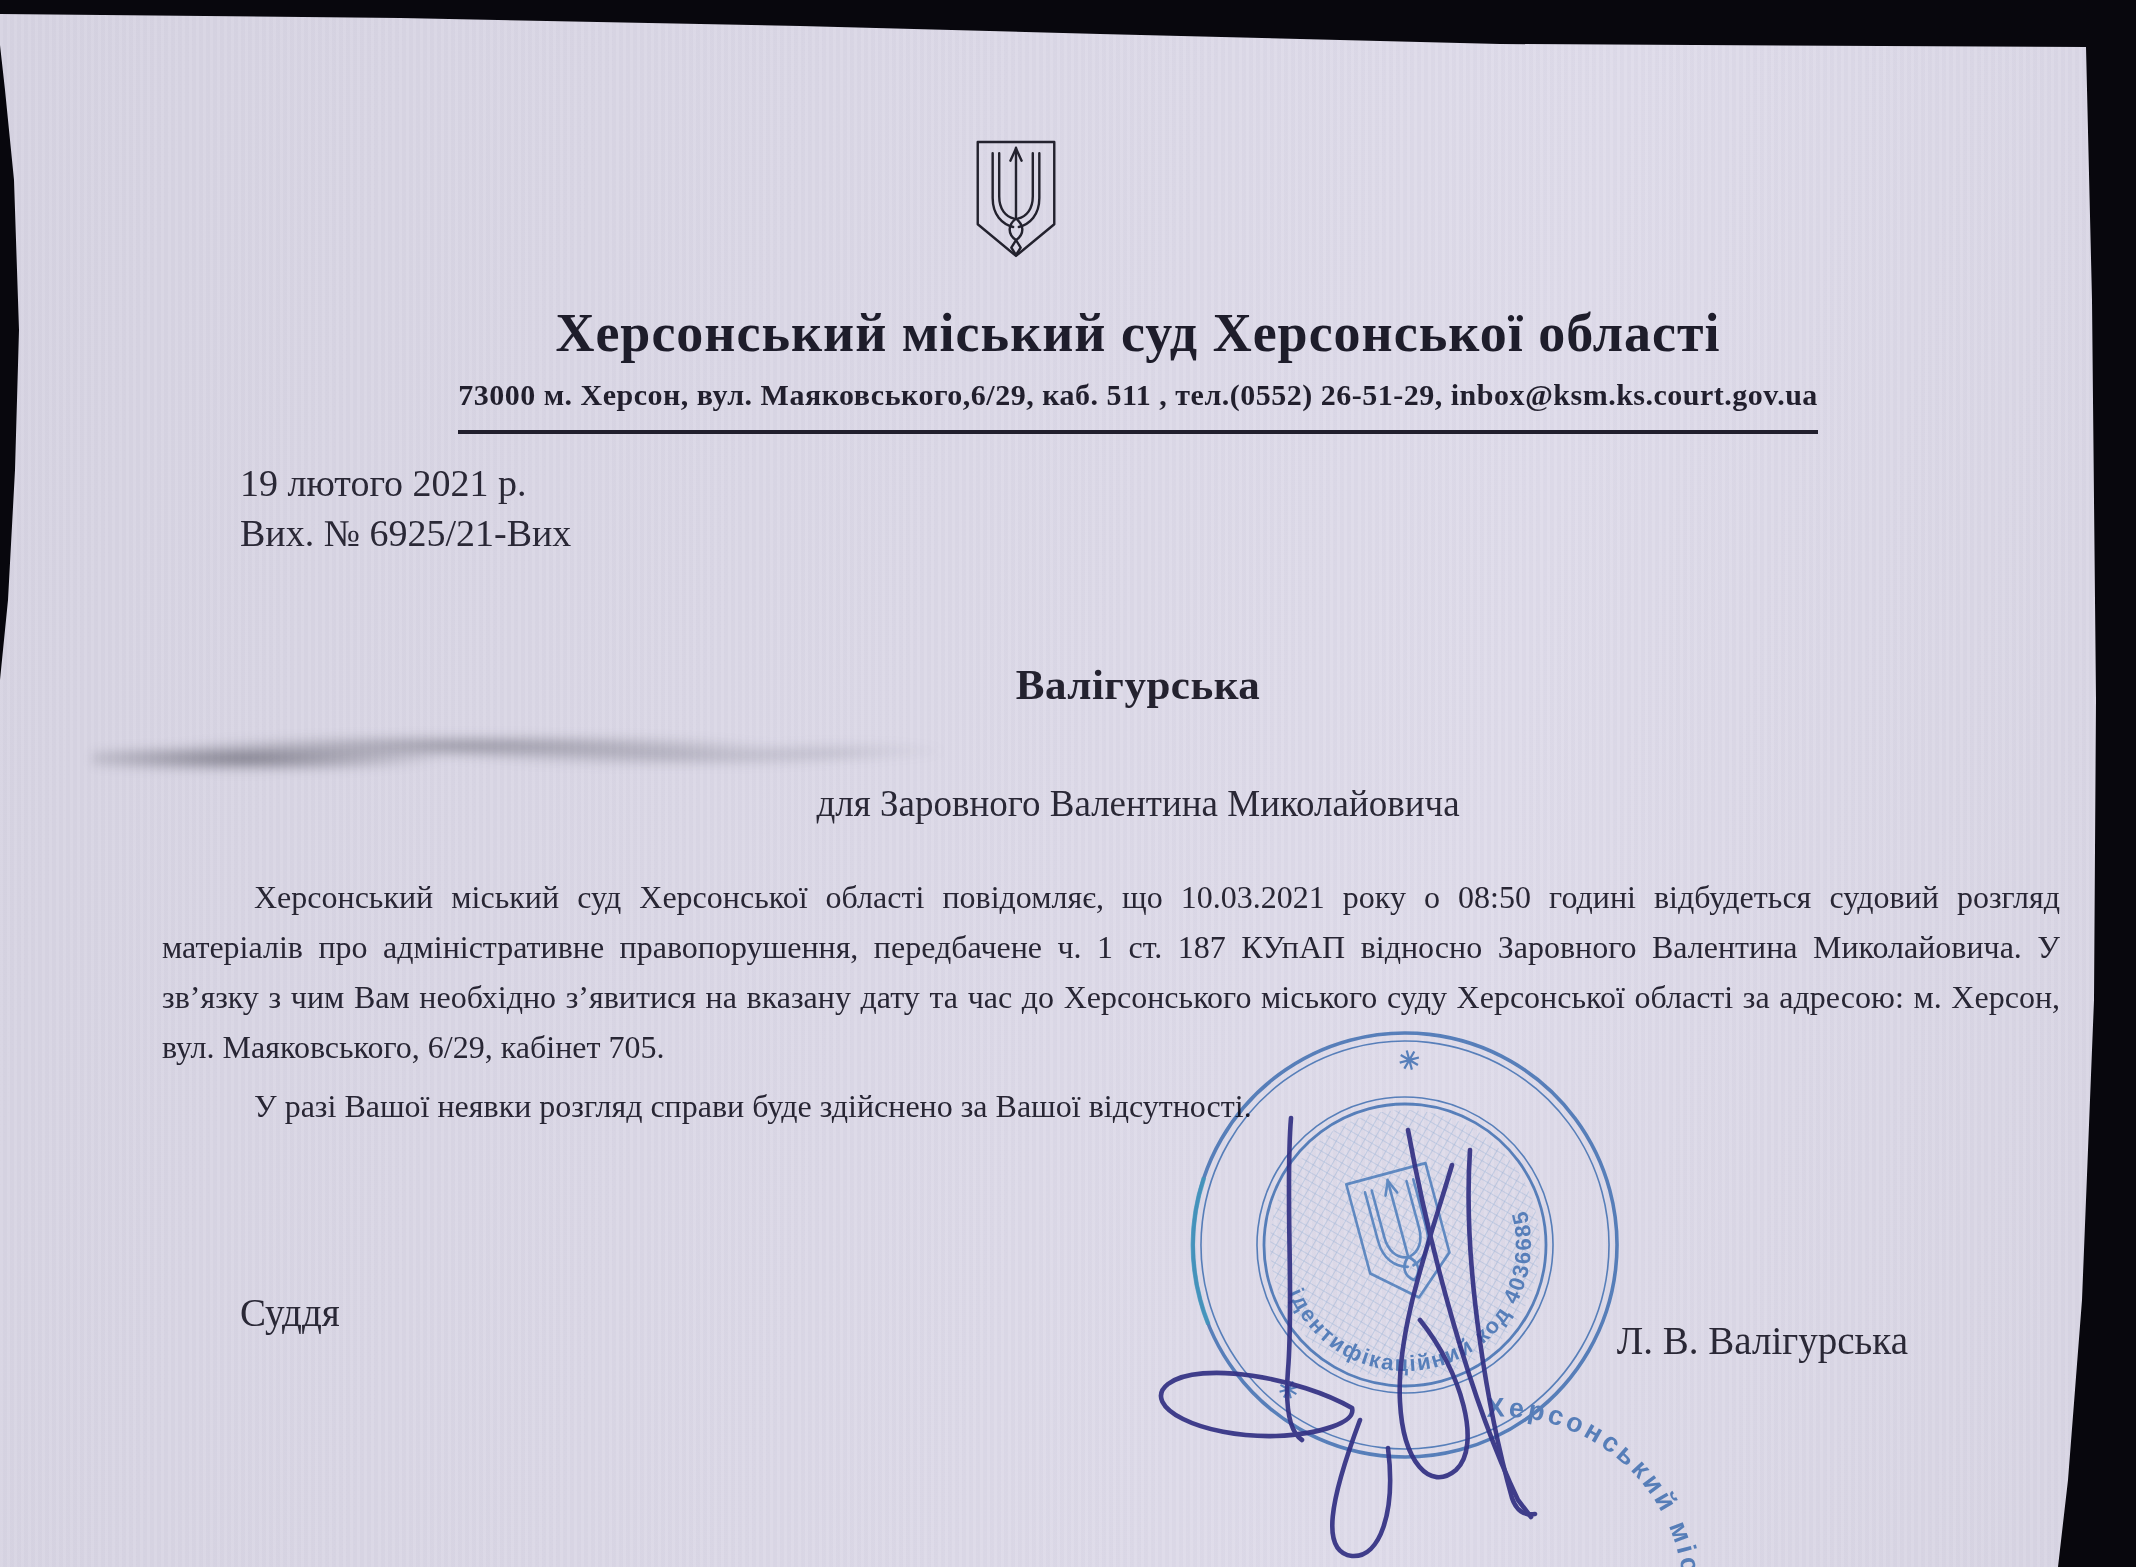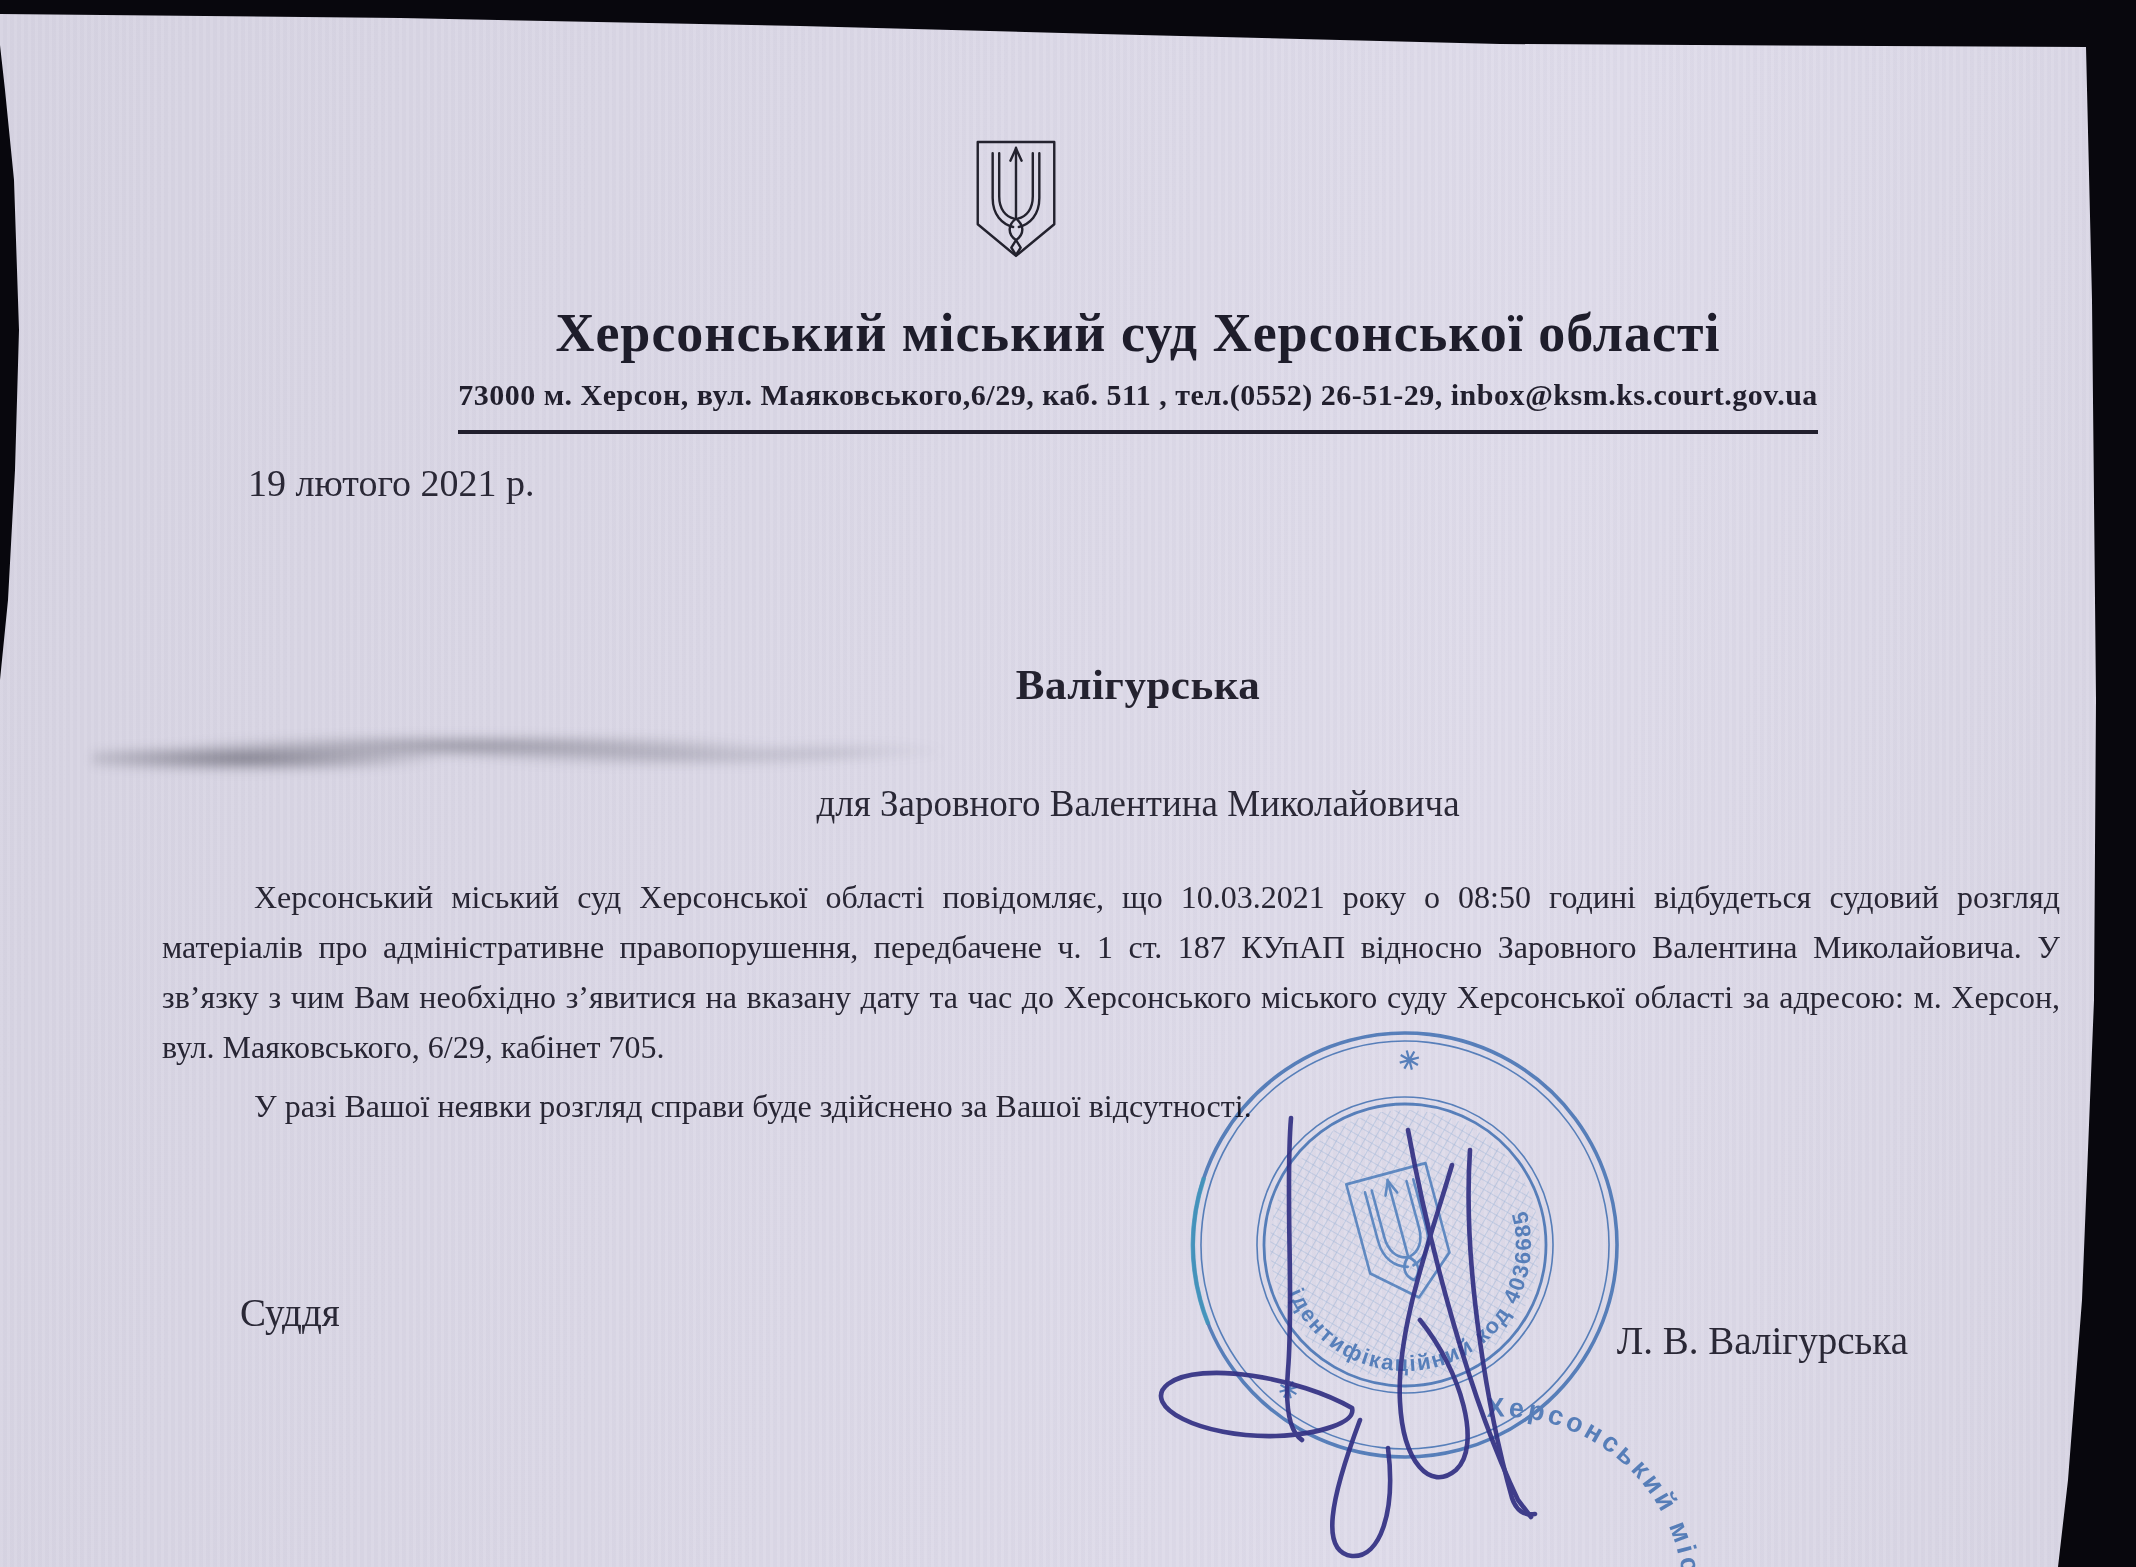--- a/index.html
+++ b/index.html
@@ -33,21 +33,21 @@
     color:#1e1d2b;line-height:62px;
   }
   .court-address{
     top:378px;font-size:30px;font-weight:bold;letter-spacing:0.5px;color:#211f2d;
   }
   .court-address span{
     display:inline-block;border-bottom:4px solid #211f2d;padding-bottom:18px;
   }
 
   
-  .ref-block{left:248px;top:458px;font-size:38px;line-height:50px;color:#2a2836;}
+  .ref-block{left:240px;top:458px;font-size:38px;line-height:50px;color:#2a2836;}
   .ref-block div{margin:0;}
 
   .doc-title{
     top:660px;font-size:43px;font-weight:bold;color:#24222f;letter-spacing:0.5px;
   }
 
   
   .smudge{
     left:92px;top:720px;width:850px;height:62px;
     background:
@@ -100,20 +100,21 @@
     </g>
   </svg>
 
   <div class="abs center-col court-name">Херсонський міський суд Херсонської області</div>
   <div class="abs center-col court-address">
     <span>73000 м. Херсон, вул. Маяковського,6/29, каб. 511 , тел.(0552) 26-51-29, inbox@ksm.ks.court.gov.ua</span>
   </div>
 
   <div class="abs ref-block">
     <div>19 лютого 2021 р.</div>
+    <div>Вих. № 6925/21-Вих</div>
   </div>
 
   <div class="abs center-col doc-title">Валігурська</div>
 
   <div class="abs smudge"></div>
 
   <div class="abs center-col addressee">для Заровного Валентина Миколайовича</div>
 
   <div class="abs body-text">
     <p>Херсонський міський суд Херсонської області  повідомляє, що 10.03.2021 року о 08:50 годині відбудеться судовий розгляд матеріалів про адміністративне правопорушення, передбачене ч. 1 ст. 187 КУпАП відносно Заровного Валентина Миколайовича. У зв’язку з чим Вам необхідно з’явитися на вказану дату та час до Херсонського міського суду Херсонської області за адресою: м. Херсон, вул. Маяковського, 6/29, кабінет 705.</p>

